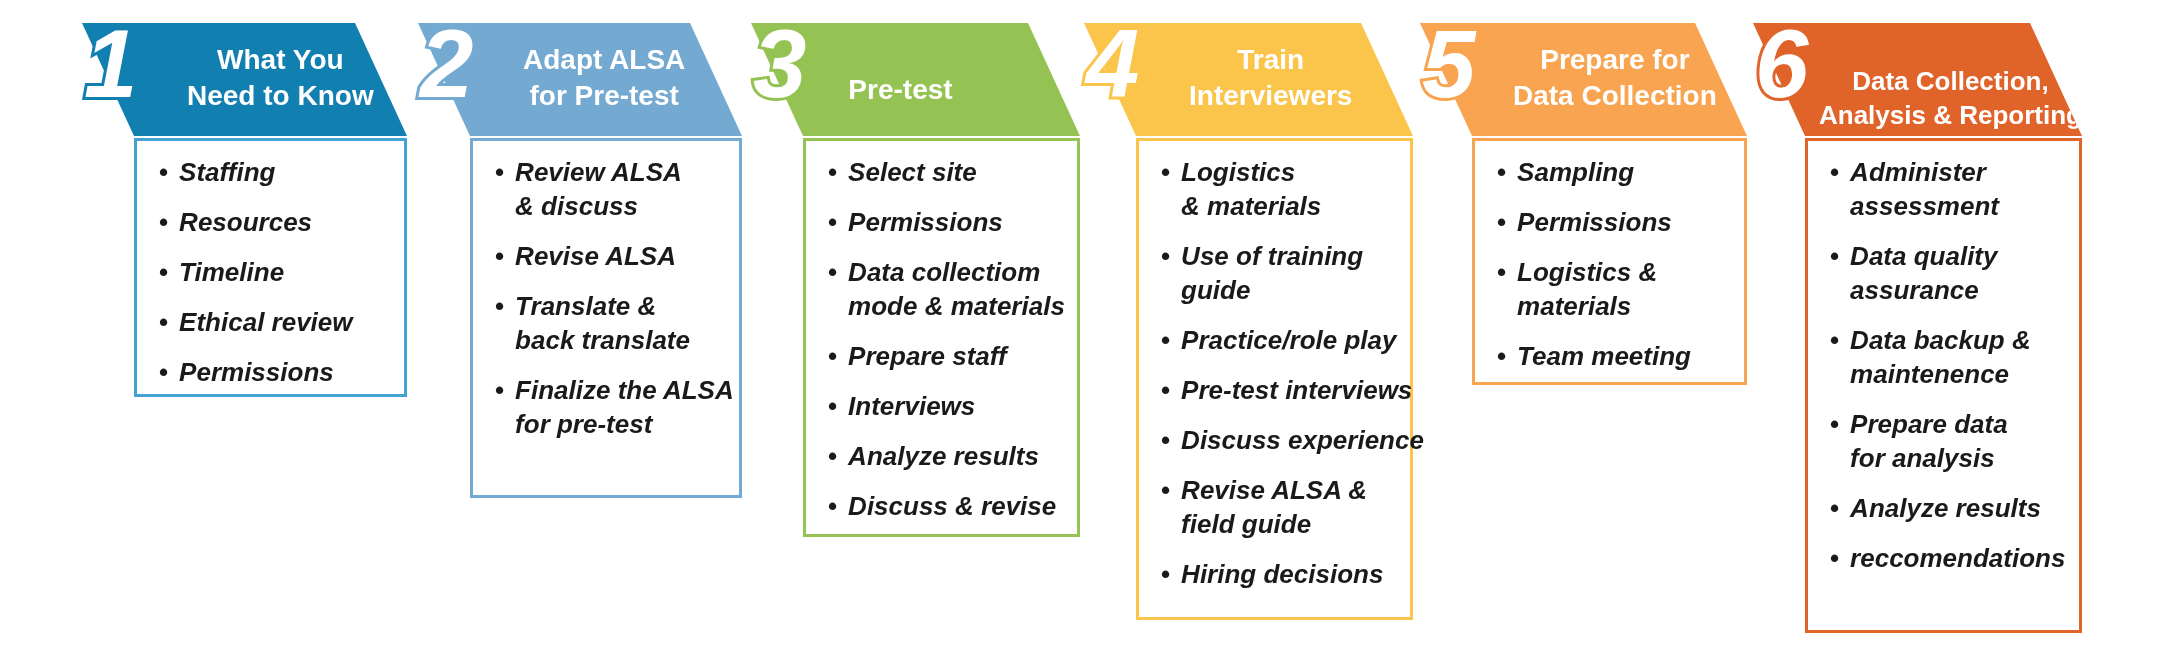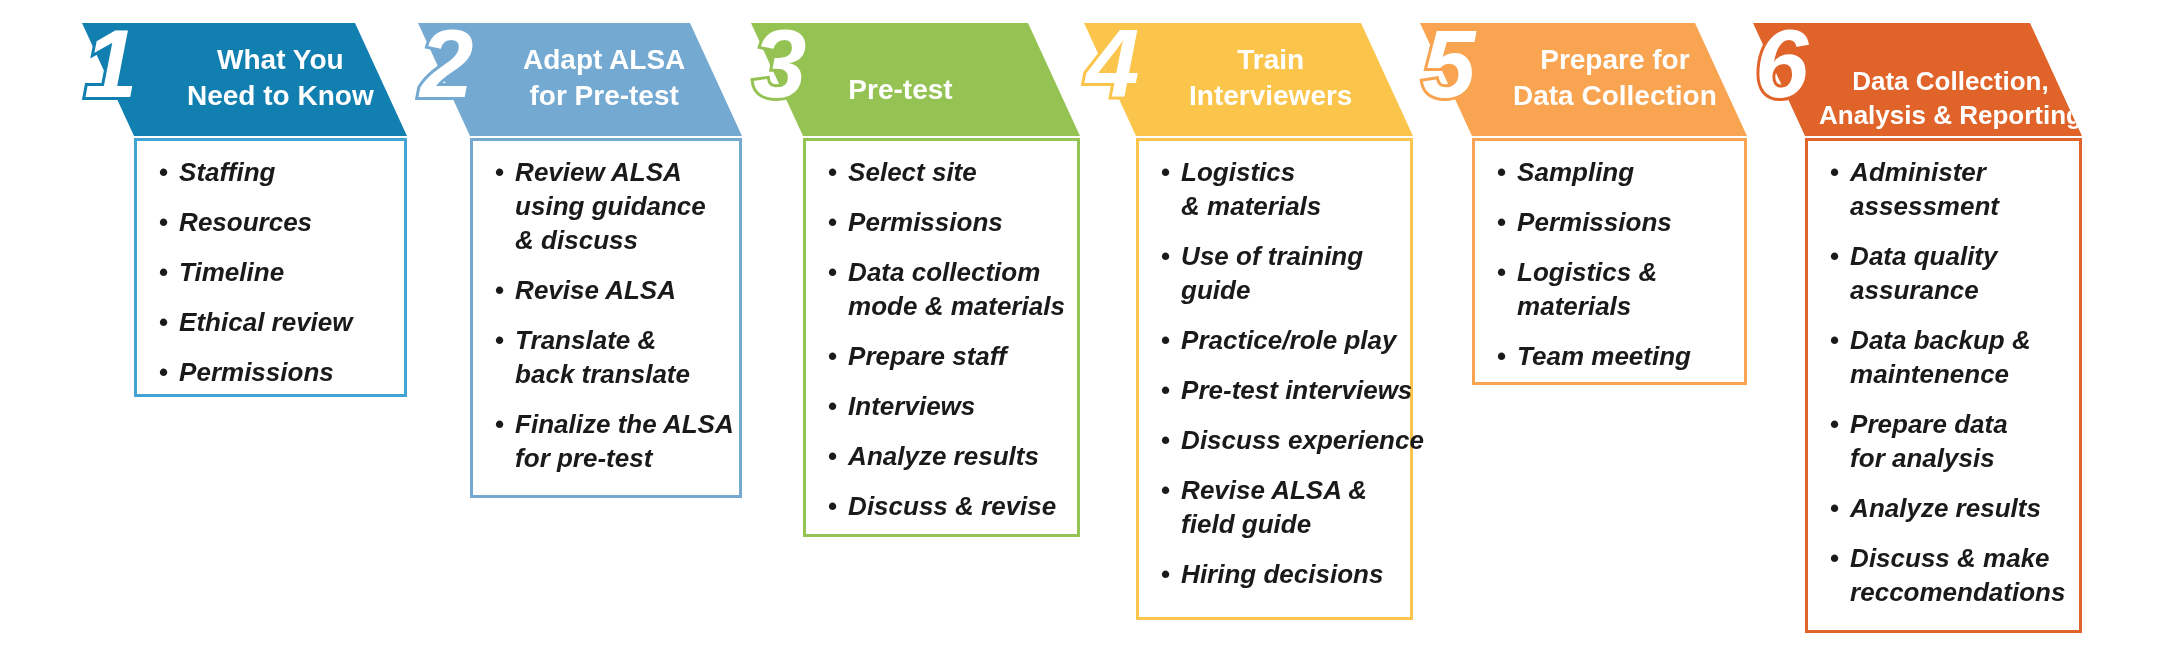--- a/index.html
+++ b/index.html
@@ -106,21 +106,20 @@
         <div>for Pre-test</div>
       </div>
     </div>
     <div class="num">2</div>
     <div class="box">
       <ul class="items">
           <li>
             <span class="dot">•</span>
             <span class="txt">
               <div>Review ALSA</div>
-              <div>using guidance</div>
               <div>&amp; discuss</div>
             </span>
           </li>
           <li>
             <span class="dot">•</span>
             <span class="txt">
               <div>Revise ALSA</div>
             </span>
           </li>
           <li>
@@ -336,21 +335,20 @@
           </li>
           <li>
             <span class="dot">•</span>
             <span class="txt">
               <div>Analyze results</div>
             </span>
           </li>
           <li>
             <span class="dot">•</span>
             <span class="txt">
-              <div>Discuss &amp; make</div>
               <div>reccomendations</div>
             </span>
           </li>
         </ul>
     </div>
   </div>
 
 </div>
 
 </body></html>

